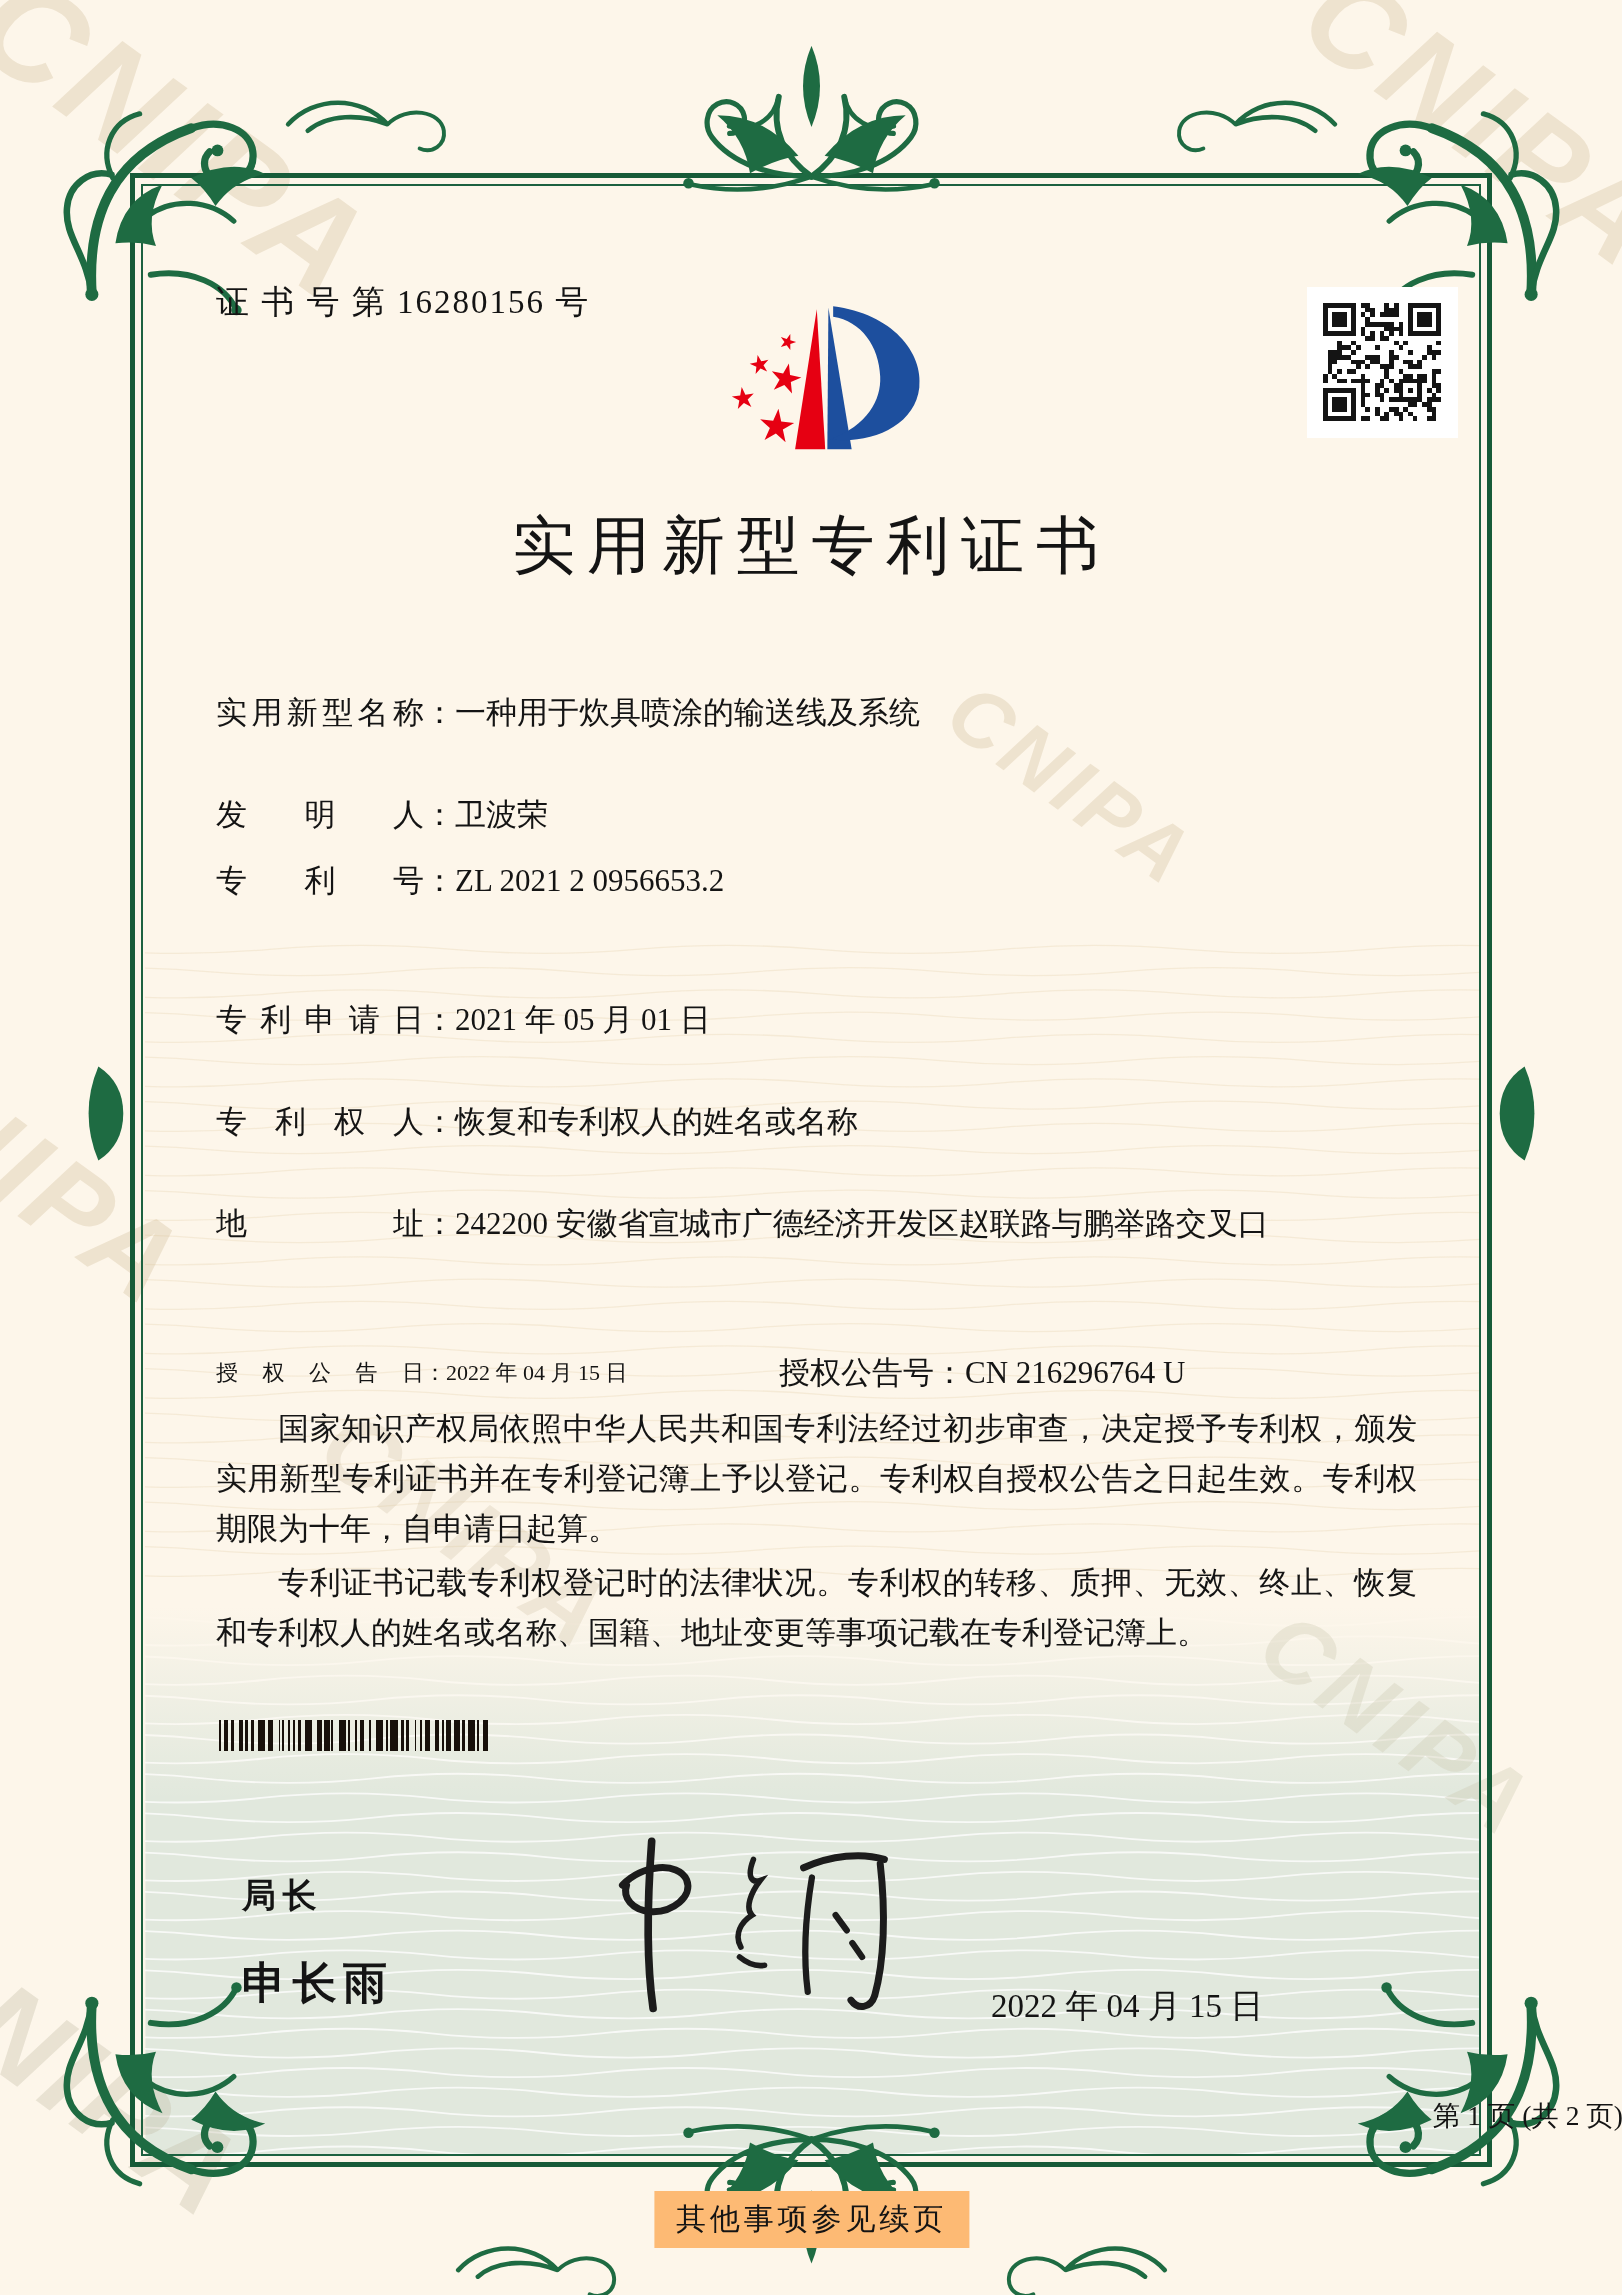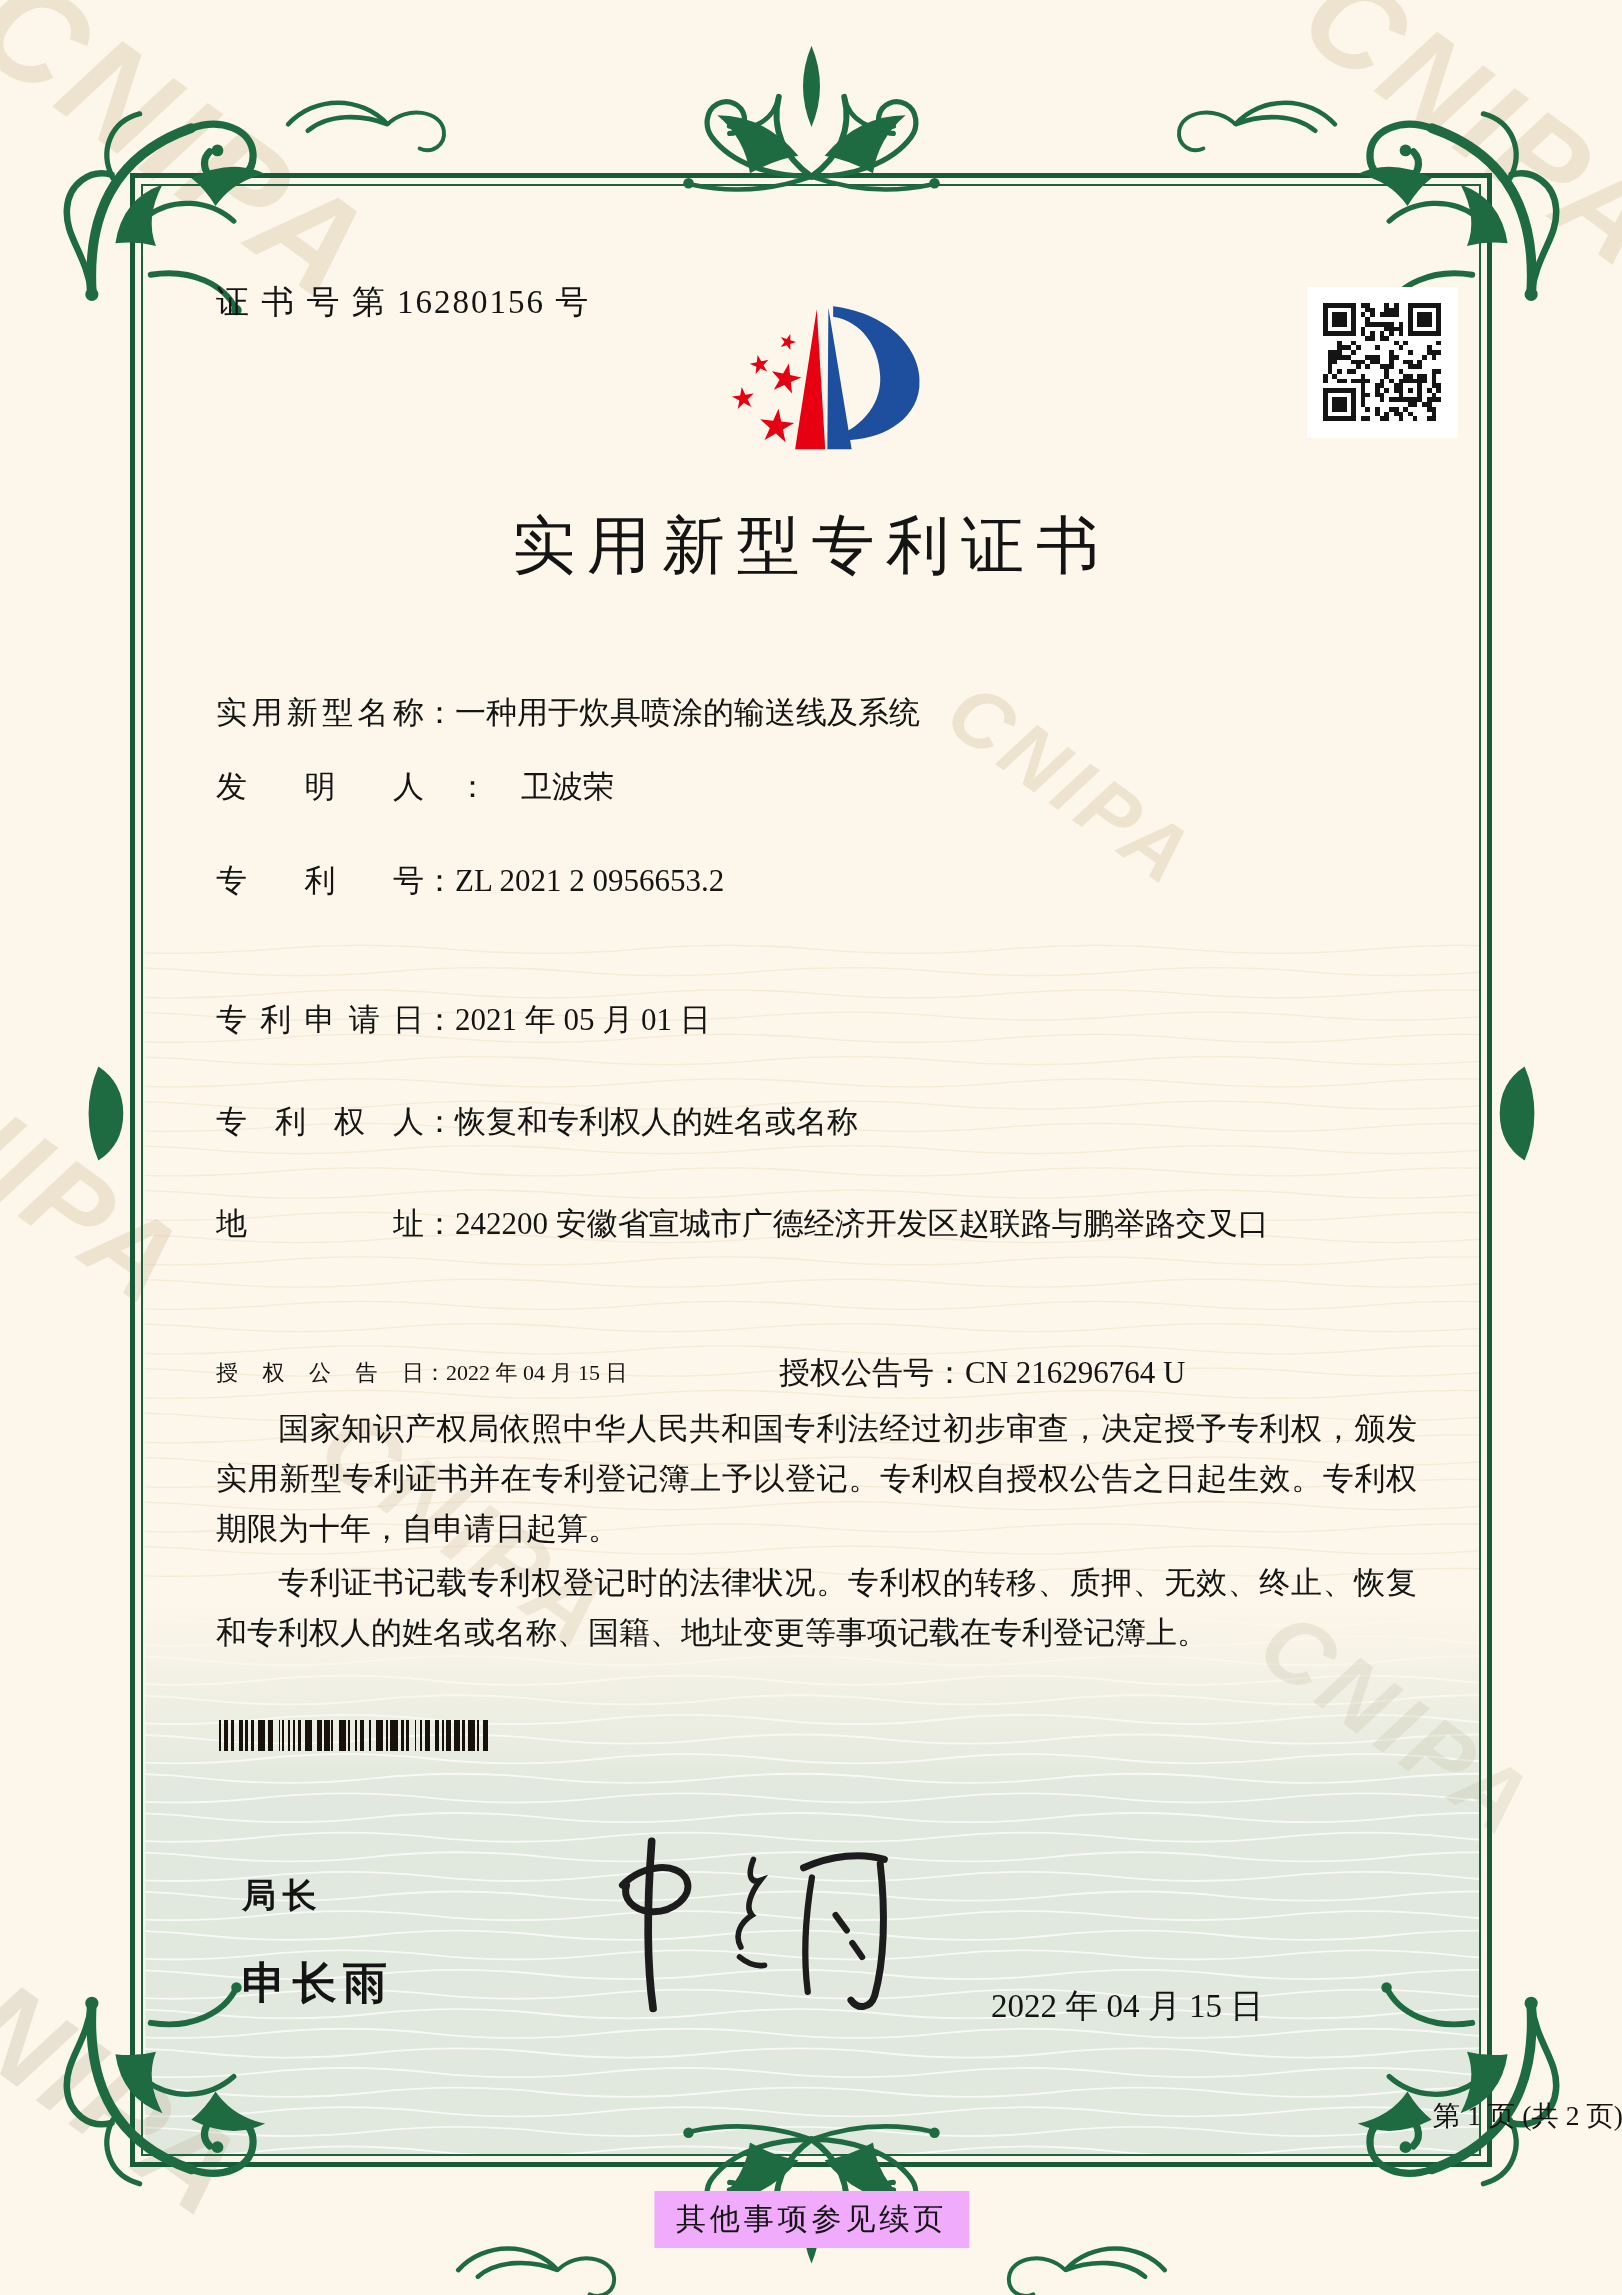--- a/index.html
+++ b/index.html
@@ -69,21 +69,21 @@
 
   .officer-title { position:absolute; left:242px; top:1873px; font-size:34px; font-weight:700;
     font-family:"Liberation Sans", sans-serif; letter-spacing:6.5px; z-index:6; }
   .officer-name { position:absolute; left:242px; top:1954px; font-size:44px; font-weight:700;
     font-family:"Liberation Sans", sans-serif; letter-spacing:6.5px; z-index:6; }
   .signature-box { position:absolute; left:530px; top:1819px; width:366px; height:209px; z-index:6; }
 
   .sign-date { position:absolute; left:991px; top:1984px; font-size:33px; z-index:6; }
   .page-info { position:absolute; left:0; top:2098px; width:1623px; text-align:right; font-size:27.5px; z-index:6; }
   .cont-note { position:absolute; left:50%; transform:translateX(-50%); top:2191px;
-    background:#f0abfc; padding:7.9px 22px; font-size:30px; letter-spacing:3.9px; z-index:6; }
+    background:#fdba74; padding:7.9px 22px; font-size:30px; letter-spacing:3.9px; z-index:6; }
 </style>
 </head>
 <body>
 
 <svg id="cream-waves" viewBox="0 0 2040 1010" width="1335" height="661">
     <path d="M-369.6,20.4 q140,-12 280,0 q140,12 280,0 q140,-12 280,0 q140,12 280,0 q140,-12 280,0 q140,12 280,0 q140,-12 280,0 q140,12 280,0 q140,-12 280,0 q140,12 280,0 q140,-12 280,0 q140,12 280,0" fill="none" stroke="#f3e7d2" stroke-opacity="0.85" stroke-width="2"></path>
     <path d="M-184.8,54.4 q140,-12 280,0 q140,12 280,0 q140,-12 280,0 q140,12 280,0 q140,-12 280,0 q140,12 280,0 q140,-12 280,0 q140,12 280,0 q140,-12 280,0 q140,12 280,0" fill="none" stroke="#f3e7d2" stroke-opacity="0.85" stroke-width="2"></path>
     <path d="M-369.6,88.4 q140,-12 280,0 q140,12 280,0 q140,-12 280,0 q140,12 280,0 q140,-12 280,0 q140,12 280,0 q140,-12 280,0 q140,12 280,0 q140,-12 280,0 q140,12 280,0 q140,-12 280,0 q140,12 280,0" fill="none" stroke="#f3e7d2" stroke-opacity="0.85" stroke-width="2"></path>
     <path d="M-184.8,122.4 q140,-12 280,0 q140,12 280,0 q140,-12 280,0 q140,12 280,0 q140,-12 280,0 q140,12 280,0 q140,-12 280,0 q140,12 280,0 q140,-12 280,0 q140,12 280,0" fill="none" stroke="#f3e7d2" stroke-opacity="0.85" stroke-width="2"></path>
     <path d="M-369.6,156.4 q140,-12 280,0 q140,12 280,0 q140,-12 280,0 q140,12 280,0 q140,-12 280,0 q140,12 280,0 q140,-12 280,0 q140,12 280,0 q140,-12 280,0 q140,12 280,0 q140,-12 280,0 q140,12 280,0" fill="none" stroke="#f3e7d2" stroke-opacity="0.85" stroke-width="2"></path>
@@ -525,21 +525,21 @@
     </svg>
 </div>
 
 <div class="doc-title content">实用新型专利证书</div>
 
 <div class="field-row" style="top:692px;">
   <span class="lab">实用新型名称</span>
     <span class="colon">：</span>
     <span class="val">一种用于炊具喷涂的输送线及系统</span>
 </div>
-<div class="field-row" style="top:766px;gap:33px;">
+<div class="field-row" style="top:794px;">
   <span class="lab">发明人</span>
     <span class="colon">：</span>
     <span class="val">卫波荣</span>
 </div>
 <div class="field-row" style="top:860px;">
   <span class="lab">专利号</span>
     <span class="colon">：</span>
     <span class="val">ZL 2021 2 0956653.2</span>
 </div>
 <div class="field-row" style="top:999px;">

